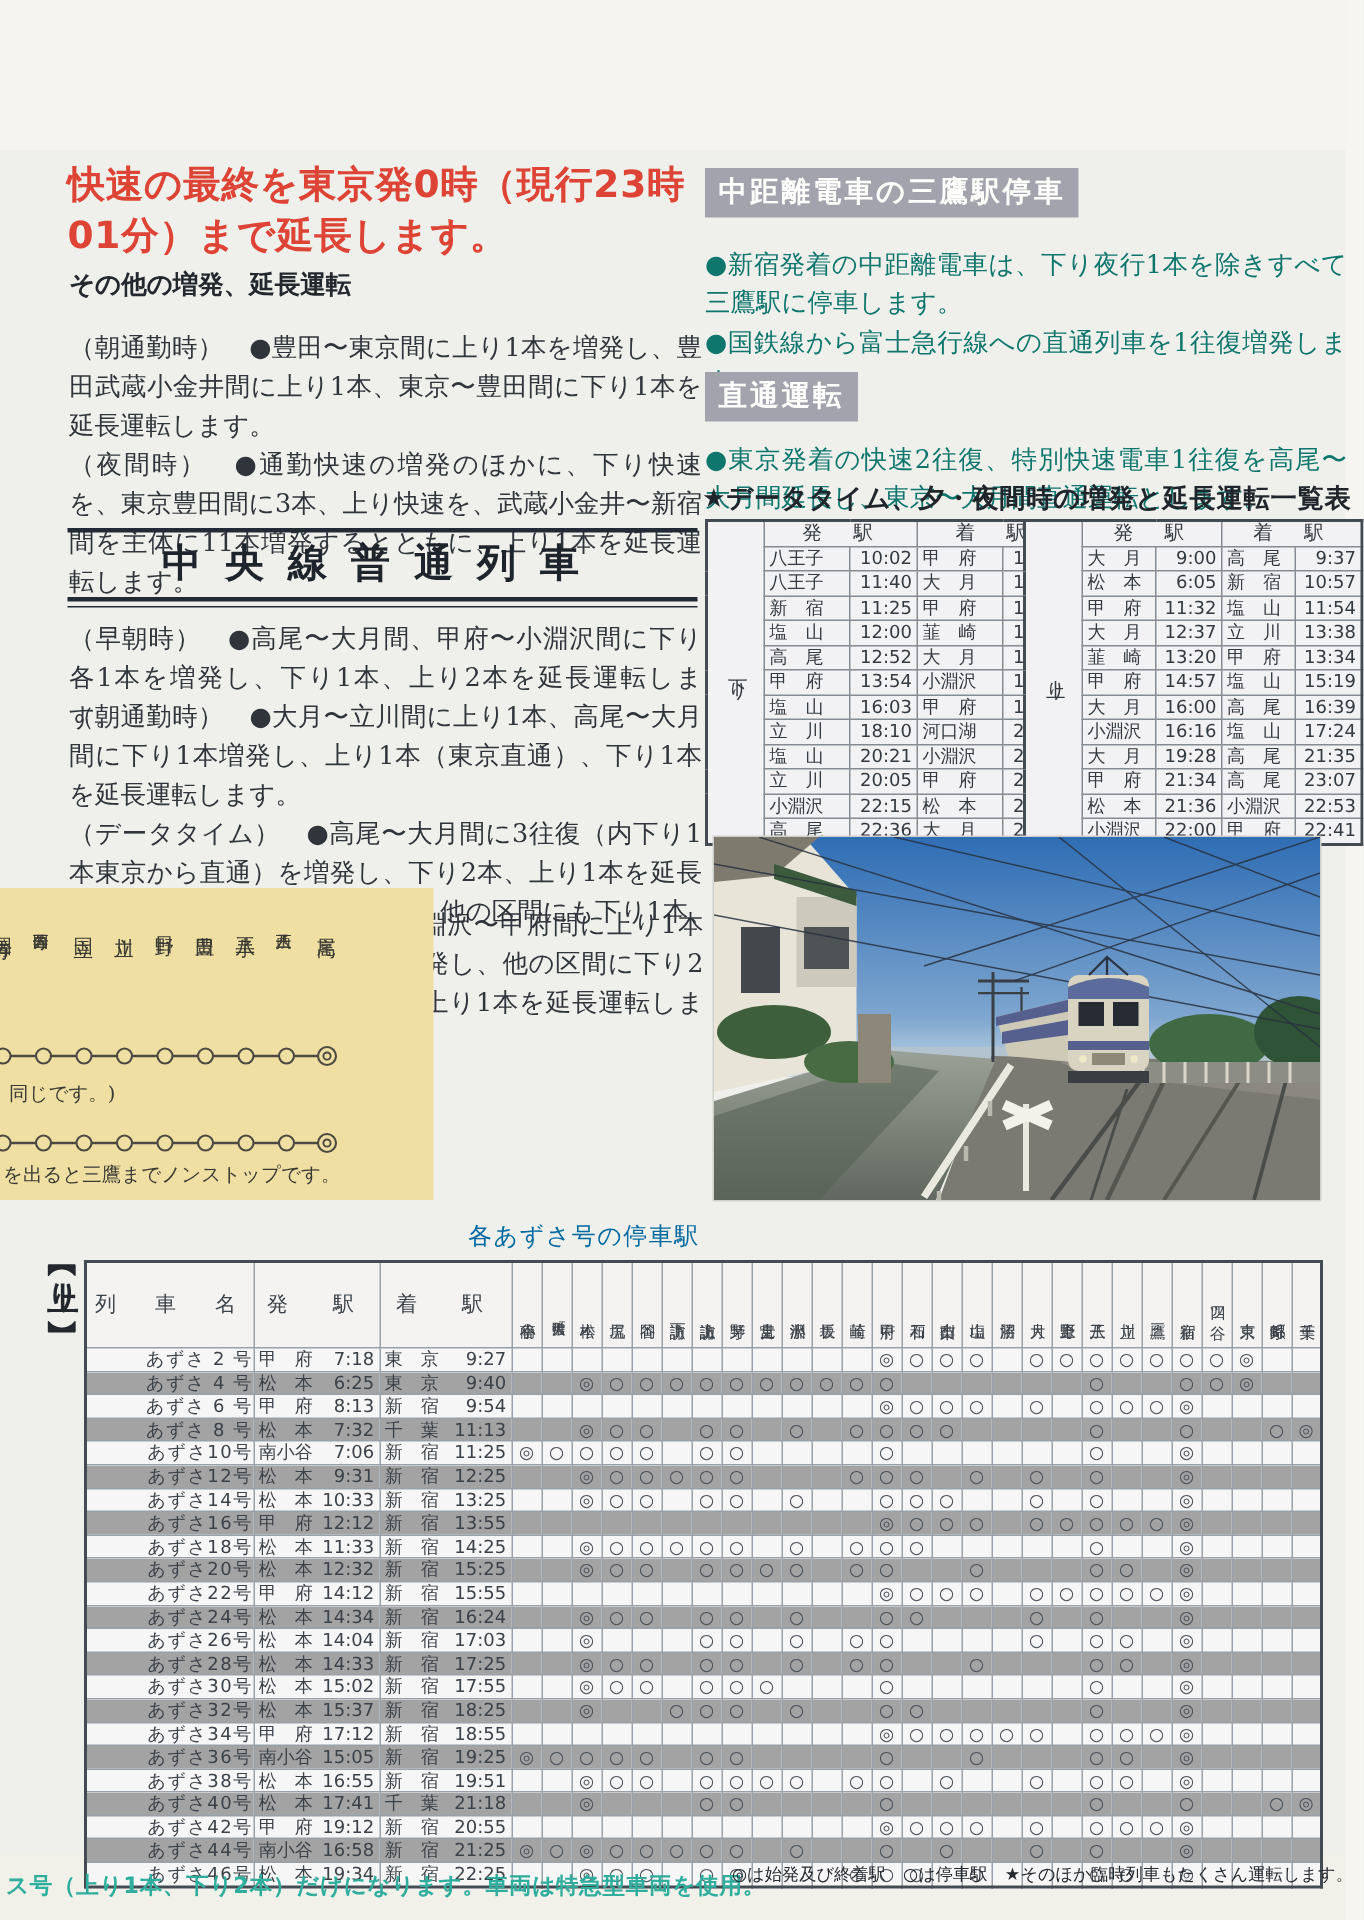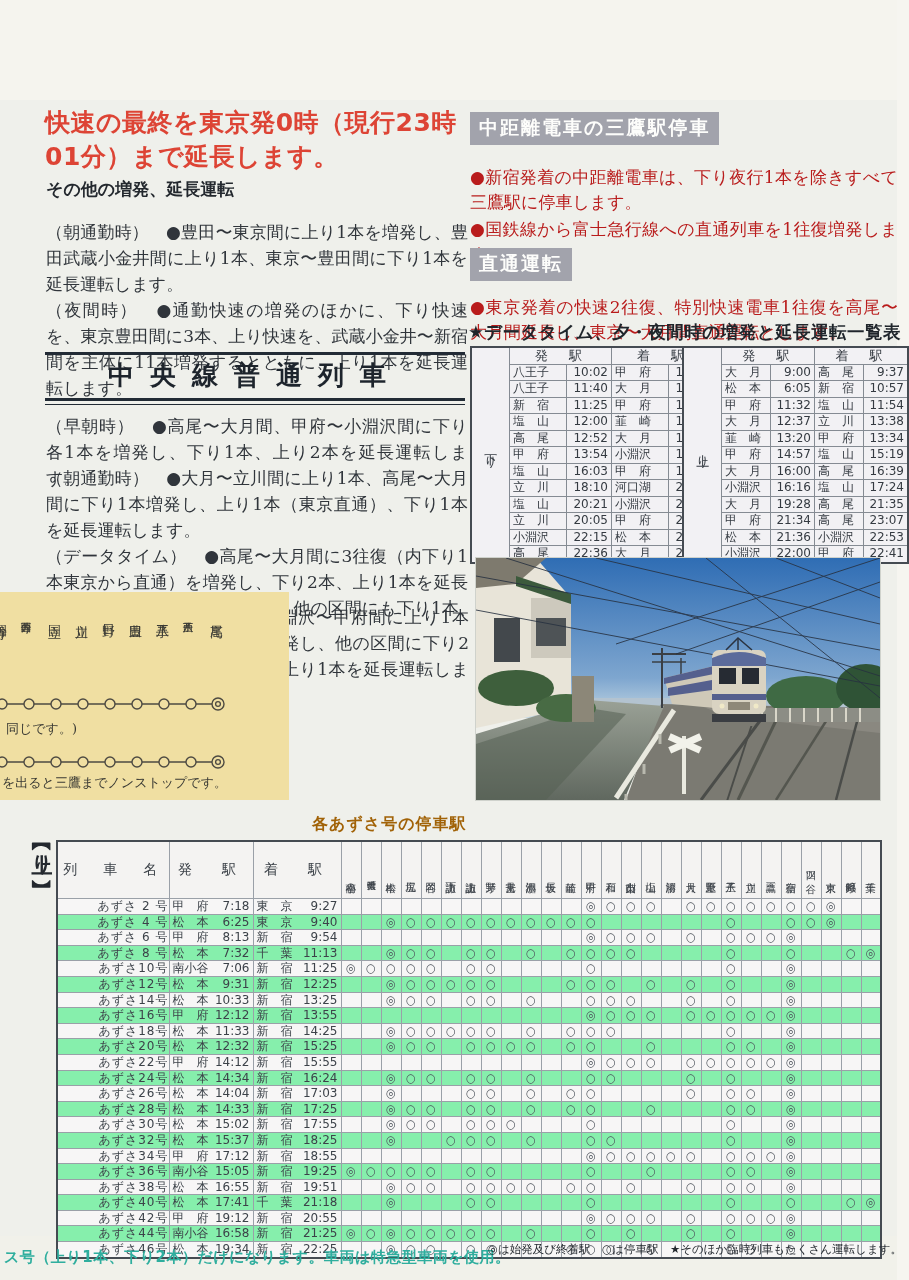--- a/index.html
+++ b/index.html
@@ -53,21 +53,21 @@
   .ynote{position:absolute;font-size:13px;color:#3a3a34;font-family:"DejaVu Serif",serif;}
 
   
   .badge{
     position:absolute;left:470px;background:#a2a3ac;color:#fdfdfb;
     font-size:19px;font-weight:bold;padding:3px 9px 4px 9px;letter-spacing:2px;
   }
   .badge1{top:112px;} .badge2{top:248px;}
   .rpara{
     position:absolute;left:470px;width:428px;
-    font-family:"DejaVu Serif",serif;font-size:17px;line-height:25px;color:#b91c1c;text-align:justify;
+    font-family:"DejaVu Serif",serif;font-size:17px;line-height:25px;color:#0f766e;text-align:justify;
   }
   .rp1{top:148px;} .rp2{top:200px;} .rp3{top:278px;}
   .rtable-title{position:absolute;left:468px;top:320px;font-size:17.5px;font-weight:bold;color:#1f252b;letter-spacing:.5px;}
 
   
   .inc{
     position:absolute;top:346px;border-collapse:collapse;background:#f2f1f4;
     font-size:12px;color:#343a41;table-layout:fixed;
   }
   .inc-down{left:470px;} .inc-up{left:682px;}
@@ -76,38 +76,38 @@
   .inc th{font-weight:normal;font-size:13px;letter-spacing:4px;text-align:center;}
   .inc .dir{width:16px;letter-spacing:0;}
   .inc .dir span{writing-mode:vertical-rl;text-orientation:upright;font-size:13px;letter-spacing:2px;}
   .inc td.st{width:50px;text-align:left;}
   .inc td.tm{width:38px;text-align:right;font-size:12px;}
 
   
   .photo{position:absolute;left:476px;top:558px;width:404px;height:242px;box-shadow:0 0 0 1px #cfd2cc;}
 
   
-  .az-title{position:absolute;left:312px;top:814px;font-size:16px;font-weight:bold;color:#a16207;letter-spacing:1px;}
+  .az-title{position:absolute;left:312px;top:814px;font-size:16px;font-weight:normal;color:#0369a1;letter-spacing:1px;}
   .az-dir{
     position:absolute;left:28px;top:836px;
     writing-mode:vertical-rl;font-size:21px;font-weight:bold;color:#23282e;letter-spacing:2px;
   }
   .az{
     position:absolute;left:56px;top:840px;width:824px;
     border-collapse:collapse;table-layout:fixed;background:#f7f6f6;
     font-size:12px;color:#3c4249;border:2px solid #454b52;
   }
   .az th,.az td{border:1px solid #9aa0a8;padding:0;overflow:hidden;}
   .az thead th{height:56px;background:#f4f3f2;font-weight:normal;}
   .az .h-name{font-size:14px;letter-spacing:6px;}
   .az .h-dep,.az .h-arr{font-size:14px;letter-spacing:8px;}
   .az .h-sta span{writing-mode:vertical-rl;text-orientation:upright;font-size:10.5px;line-height:1;letter-spacing:0;}
   .az .h-sta span.s4{font-size:9px;}
   .az tbody td{height:14.6px;line-height:14.6px;}
-  .az tbody tr.alt{background:#86efac;}
+  .az tbody tr.alt{background:#a3a3a3;}
   .az .c-name{text-align:right;font-size:12px;letter-spacing:1px;}
   .az .c-dep,.az .c-arr{padding:0 3px;}
   .az .cellflex{display:flex;justify-content:space-between;}
   .az .c-stop{text-align:center;font-size:11.5px;color:#4c525a;}
 
   
   .fn-teal{
     position:absolute;left:4px;top:1248px;font-size:15px;font-weight:600;color:#2fae9e;letter-spacing:.5px;
   }
   .fn-right{position:absolute;left:488px;top:1240px;width:420px;font-size:11.5px;color:#23282e;line-height:19px;}

